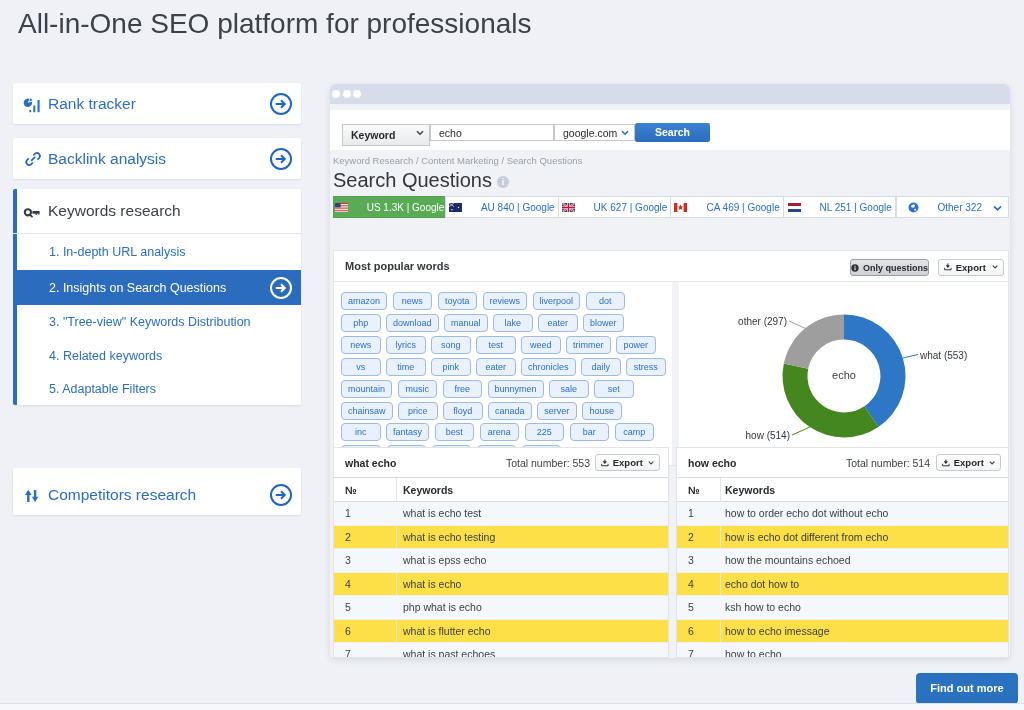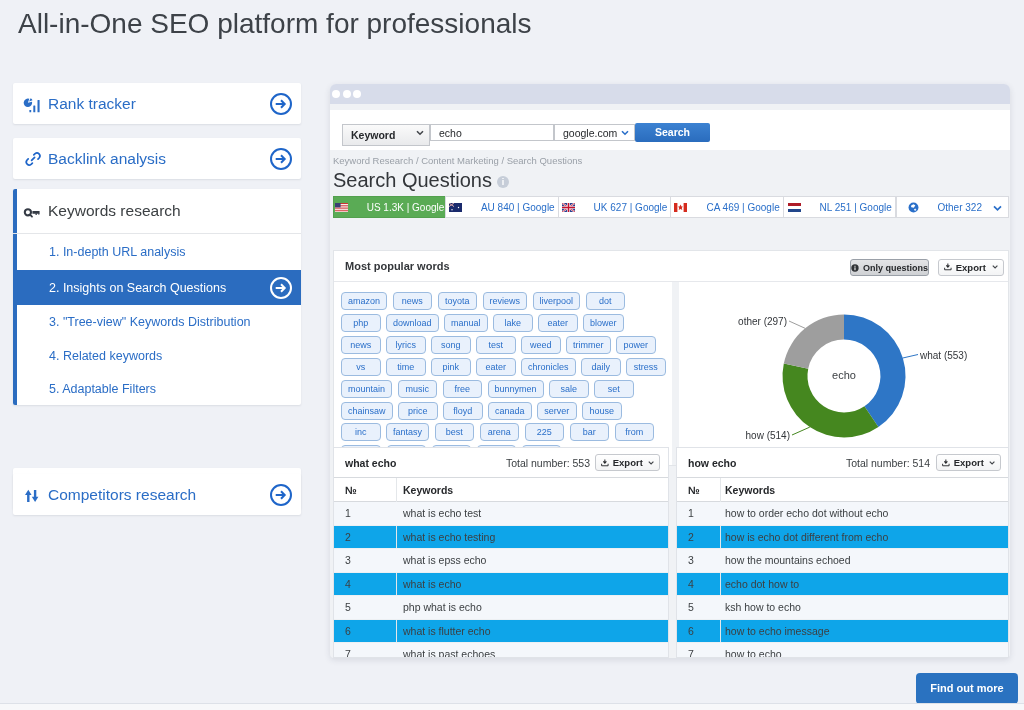--- a/index.html
+++ b/index.html
@@ -46,21 +46,21 @@
   .trow { position:absolute; left:0; right:0; height:23.5px; font-size:10.5px; color:#3c4043; border-bottom:1px solid #edf0f3; }
   .trow.alt { background:#f4f7fb; }
   .tnum { position:absolute; left:11px; top:50%; transform:translateY(-50%); }
   .tkw  { position:absolute; top:50%; transform:translateY(-50%); }
 
   #findout { position:absolute; left:916px; top:673px; width:102px; height:31px; background:#2a72c0; border-radius:4px; color:#fff; font-size:11px; font-weight:700; text-align:center; line-height:31px; }
   #botstrip { position:absolute; left:0; top:703px; width:1024px; height:7px; background:#f7f8fa; border-top:1px solid #dde1e8; }
 
   .chiprow { position:absolute; left:7px; white-space:nowrap; }
   .exbtn { position:absolute; height:17px; border:1px solid #c6c9ce; border-radius:3px; background:linear-gradient(#fff,#f3f4f5); display:flex; align-items:center; font-size:9.5px; font-weight:700; color:#26282b; padding:0 5px; justify-content:space-between; }
-  .tbl { position:absolute; background:#0ea5e9; border:1px solid #e0e3e8; overflow:hidden; }
+  .tbl { position:absolute; background:#fde047; border:1px solid #e0e3e8; overflow:hidden; }
   .tbar { position:absolute; left:0; right:0; top:0; height:30px; border-bottom:1px solid #d7dade; background:#fff; }
   .tname { position:absolute; left:11px; top:50%; transform:translateY(-50%); font-size:10.5px; font-weight:700; color:#26282b; }
   .ttotal { position:absolute; top:50%; transform:translateY(-50%); font-size:10.5px; color:#3c4043; }
   .thr { position:absolute; left:0; right:0; top:30px; height:24px; border-bottom:1px solid #d7dade; background:#fff; }
   .thr span { position:absolute; top:50%; transform:translateY(-50%); font-size:10.5px; font-weight:700; color:#26282b; }
   .coldiv { position:absolute; top:30px; bottom:0; width:1px; background:#e4e7ea; }
 </style>
 </head>
 <body>
 <h1>All-in-One SEO platform for professionals</h1>
@@ -284,21 +284,21 @@
           </svg>
       </div>
     </div>
     <div style="position:absolute;left:338px;top:31px;bottom:0;width:7px;background:#f0f2f5;"></div>
     <div class="chiprow" style="top:39px;"><span class="chip">amazon</span><span class="chip">news</span><span class="chip">toyota</span><span class="chip">reviews</span><span class="chip">liverpool</span><span class="chip">dot</span></div>
     <div class="chiprow" style="top:61px;"><span class="chip">php</span><span class="chip">download</span><span class="chip">manual</span><span class="chip">lake</span><span class="chip">eater</span><span class="chip">blower</span></div>
     <div class="chiprow" style="top:83px;"><span class="chip">news</span><span class="chip">lyrics</span><span class="chip">song</span><span class="chip">test</span><span class="chip">weed</span><span class="chip">trimmer</span><span class="chip">power</span></div>
     <div class="chiprow" style="top:105px;"><span class="chip">vs</span><span class="chip">time</span><span class="chip">pink</span><span class="chip">eater</span><span class="chip">chronicles</span><span class="chip">daily</span><span class="chip">stress</span></div>
     <div class="chiprow" style="top:126.5px;"><span class="chip">mountain</span><span class="chip">music</span><span class="chip">free</span><span class="chip">bunnymen</span><span class="chip">sale</span><span class="chip">set</span></div>
     <div class="chiprow" style="top:148.5px;"><span class="chip">chainsaw</span><span class="chip">price</span><span class="chip">floyd</span><span class="chip">canada</span><span class="chip">server</span><span class="chip">house</span></div>
-    <div class="chiprow" style="top:170px;"><span class="chip">inc</span><span class="chip">fantasy</span><span class="chip">best</span><span class="chip">arena</span><span class="chip">225</span><span class="chip">bar</span><span class="chip">from</span></div>
+    <div class="chiprow" style="top:170px;"><span class="chip">inc</span><span class="chip">fantasy</span><span class="chip">best</span><span class="chip">arena</span><span class="chip">225</span><span class="chip">bar</span><span class="chip">camp</span></div>
     <div class="chiprow" style="top:192px;"><span class="chip">crystal</span><span class="chip">space</span><span class="chip">beach</span><span class="chip">final</span><span class="chip">online</span></div>
 
     <svg style="position:absolute;left:345px;top:31px;" width="331" height="185" viewBox="0 0 331 185" font-family="Liberation Sans, sans-serif">
       <path d="M165.0 32.5 A61.5 61.5 0 0 1 199.4 145.0 L185.4 124.2 A36.5 36.5 0 0 0 165.0 57.5 Z" fill="#2e76c6"></path>
       <path d="M199.4 145.0 A61.5 61.5 0 0 1 104.8 81.6 L129.2 86.7 A36.5 36.5 0 0 0 185.4 124.2 Z" fill="#45871f"></path>
       <path d="M104.8 81.6 A61.5 61.5 0 0 1 165.0 32.5 L165.0 57.5 A36.5 36.5 0 0 0 129.2 86.7 Z" fill="#9e9e9e"></path>
       <text x="165" y="97" font-size="11" fill="#3a3e42" text-anchor="middle">echo</text>
       <path d="M110 39 L126.1 46.3" stroke="#9e9e9e" stroke-width="1" fill="none"></path>
       <text x="108" y="43" font-size="10" fill="#33363a" text-anchor="end">other (297)</text>
       <path d="M223.8 76 L239 72.5" stroke="#2e76c6" stroke-width="1" fill="none"></path>

